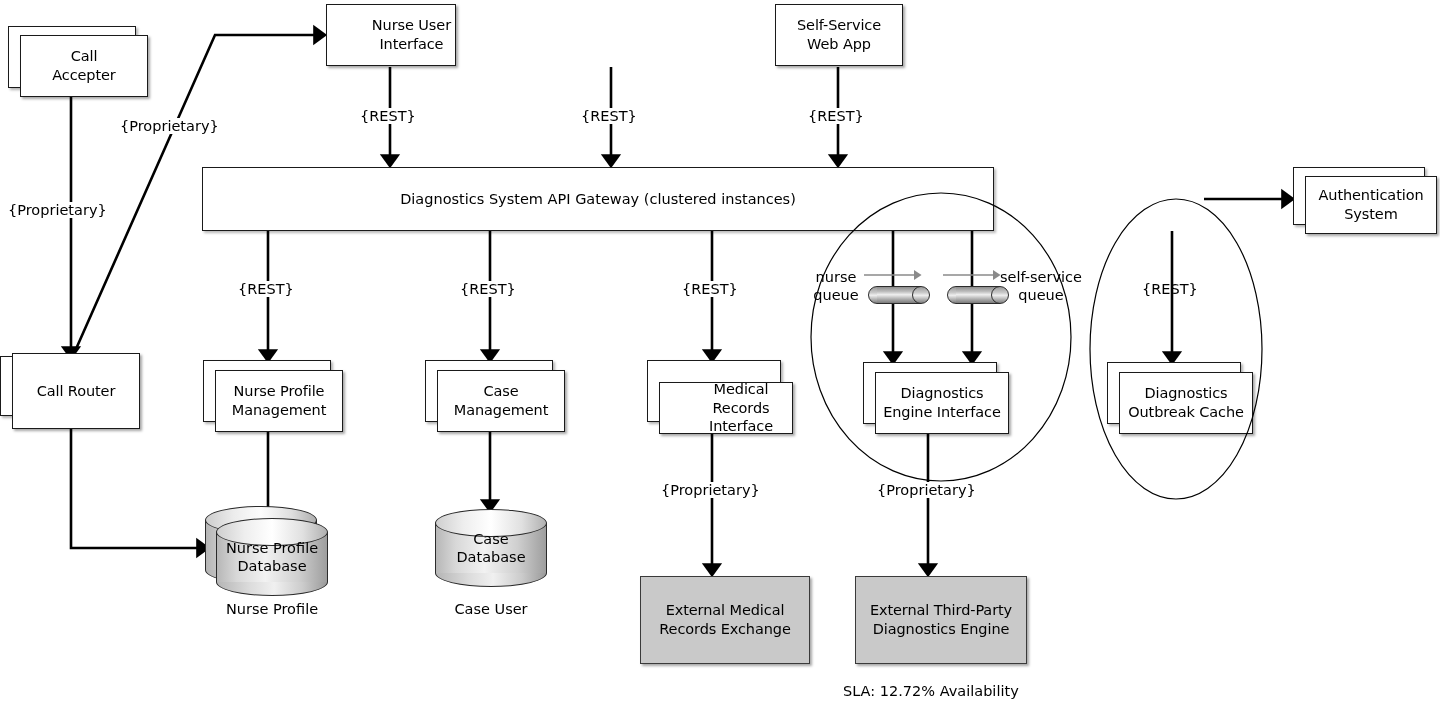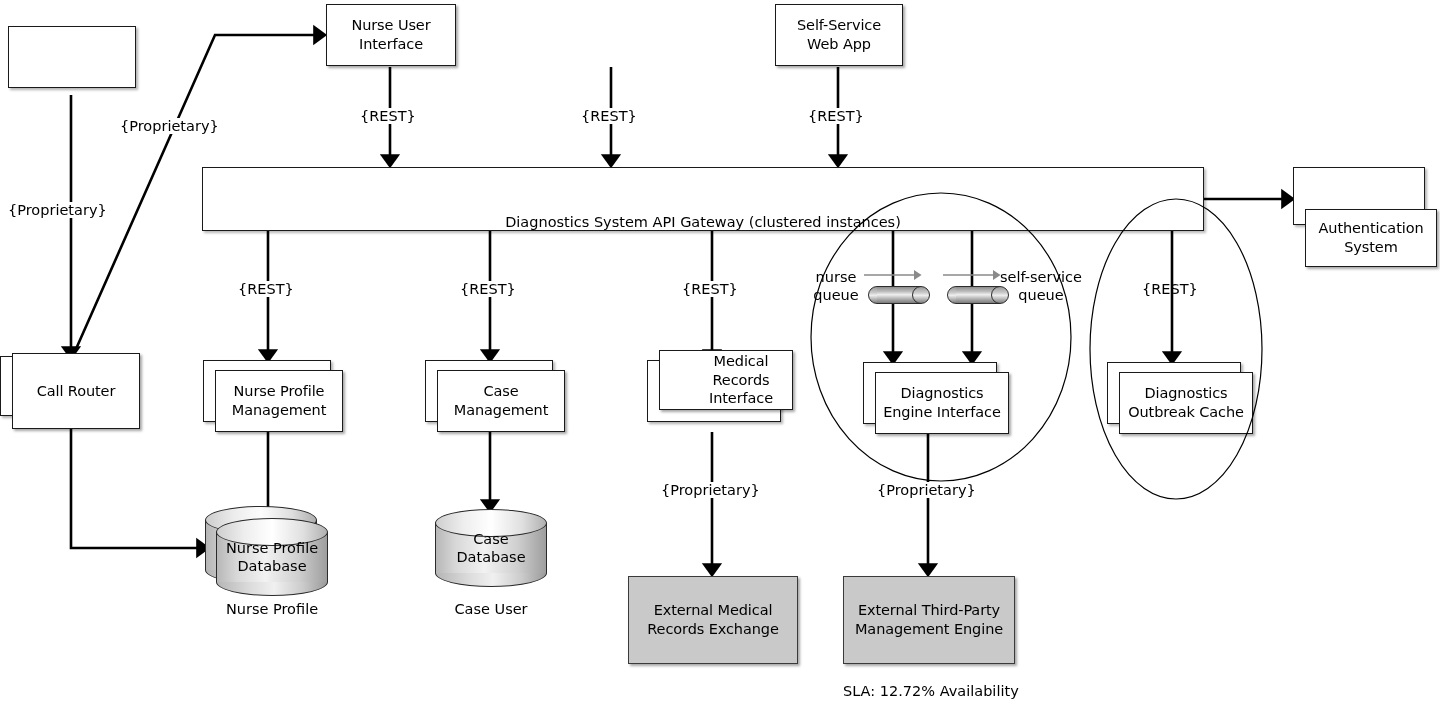--- a/index.html
+++ b/index.html
@@ -37,20 +37,21 @@
     position:absolute;
     box-sizing:border-box;
     border:1.6px solid #1a1a1a;
     background:#ffffff;
     z-index:5;
     box-shadow:2px 2px 2.5px rgba(0,0,0,0.30);
   }
   .node.external{
     background:#c9c9c9;
     border:1.6px solid #3a3a3a;
+    margin-left:12px;
   }
   
   .gateway{
     position:absolute;
     box-sizing:border-box;
     border:1.6px solid #1a1a1a;
     background:transparent;
     display:flex;
     align-items:center;
     justify-content:center;
@@ -220,61 +221,65 @@
     <ellipse class="ln-thin" cx="941" cy="337" rx="130" ry="144"></ellipse>
     <ellipse class="ln-thin" cx="1176" cy="349" rx="86" ry="150"></ellipse>
   </svg>
 
   <svg class="edge-svg over" viewBox="0 0 1440 706">
     <path class="ln-q" d="M864,275 L919,275" marker-end="url(#ahq)"></path>
     <path class="ln-q" d="M943,275 L998,275" marker-end="url(#ahq)"></path>
   </svg>
 
   <div class="stack-back" style="left:8px;top:26px;width:128px;height:62px;"></div>
+  <div class="node" style="left:20px;top:35px;width:128px;height:62px;">
+    <span class="lbl">Call
+Accepter</span>
+  </div>
 
   <div class="stack-back" style="left:0px;top:356px;width:128px;height:60px;"></div>
   <div class="node" style="left:12px;top:353px;width:128px;height:76px;align-items:center;">
     <span class="lbl">Call  Router</span>
   </div>
 
-  <div class="node" style="left:326px;top:4px;width:130px;height:62px;">
+  <div class="node" style="left:326px;top:4px;width:130px;height:62px;justify-content:flex-end;">
     <span class="lbl">Nurse User
 Interface</span>
   </div>
 
 
   <div class="node" style="left:775px;top:4px;width:128px;height:62px;">
     <span class="lbl">Self-Service
 Web App</span>
   </div>
 
-  <div class="gateway" style="left:202px;top:167px;width:1002px;height:64px;align-items:flex-end;">
+  <div class="gateway" style="left:202px;top:167px;width:792px;height:64px;">
     <span>Diagnostics System API Gateway (clustered instances)</span>
   </div>
 
   <div class="stack-back" style="left:1293px;top:167px;width:132px;height:58px;"></div>
-  <div class="node" style="left:1305px;top:176px;width:132px;height:58px;margin-top:33px;">
+  <div class="node" style="left:1305px;top:176px;width:132px;height:58px;">
     <span class="lbl">Authentication
 System</span>
   </div>
 
   <div class="stack-back" style="left:203px;top:360px;width:128px;height:62px;"></div>
   <div class="node" style="left:215px;top:370px;width:128px;height:62px;">
     <span class="lbl">Nurse Profile
 Management</span>
   </div>
 
   <div class="stack-back" style="left:425px;top:360px;width:128px;height:62px;"></div>
   <div class="node" style="left:437px;top:370px;width:128px;height:62px;">
     <span class="lbl">Case
 Management</span>
   </div>
 
   <div class="stack-back" style="left:647px;top:360px;width:134px;height:62px;"></div>
-  <div class="node" style="left:659px;top:350px;width:134px;height:60px;padding-left:30px;">
+  <div class="node" style="left:659px;top:382px;width:134px;height:52px;padding-left:30px;">
     <span class="lbl">Medical Records
 Interface</span>
   </div>
 
   <div class="stack-back" style="left:863px;top:362px;width:134px;height:62px;"></div>
   <div class="node" style="left:875px;top:372px;width:134px;height:62px;">
     <span class="lbl">Diagnostics
 Engine Interface</span>
   </div>
 
@@ -308,21 +313,21 @@
   <div class="caption" style="left:424px;top:601px;width:134px;">Case User</div>
 
   <div class="node external" style="left:628px;top:576px;width:170px;height:88px;">
     <span class="lbl">External Medical
 Records Exchange</span>
   </div>
   <div class="caption" style="left:628px;top:716px;width:170px;">SLA: 99.9% Availability</div>
 
   <div class="node external" style="left:843px;top:576px;width:172px;height:88px;">
     <span class="lbl">External Third-Party
-Management Engine</span>
+Diagnostics Engine</span>
   </div>
   <div class="caption" style="left:843px;top:683px;width:172px;">SLA: 12.72% Availability</div>
 
   <div class="queue" style="left:868px;top:286px;width:62px;">
     <div class="qcapL"></div>
     <div class="qbody"></div>
     <div class="qcapR"></div>
   </div>
   <div class="qlabel" style="left:805px;top:268px;width:62px;">nurse
 queue</div>

